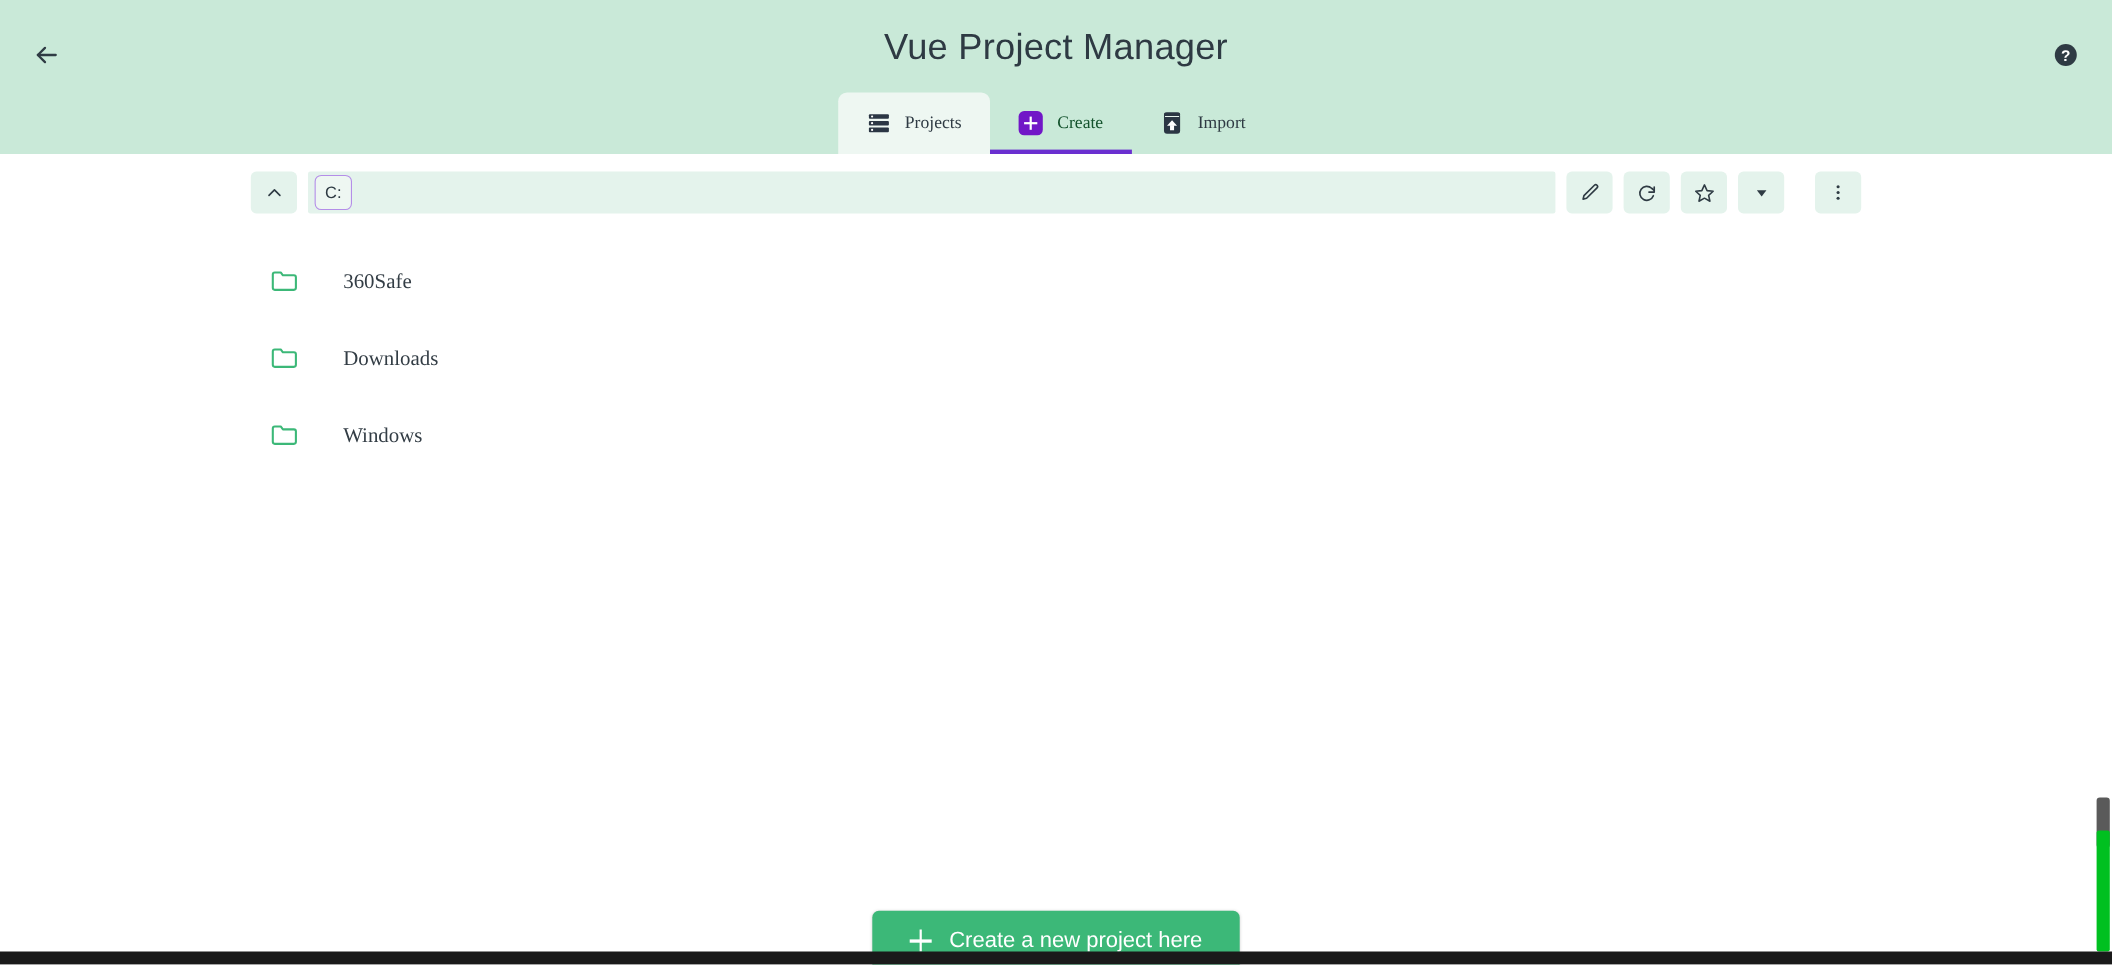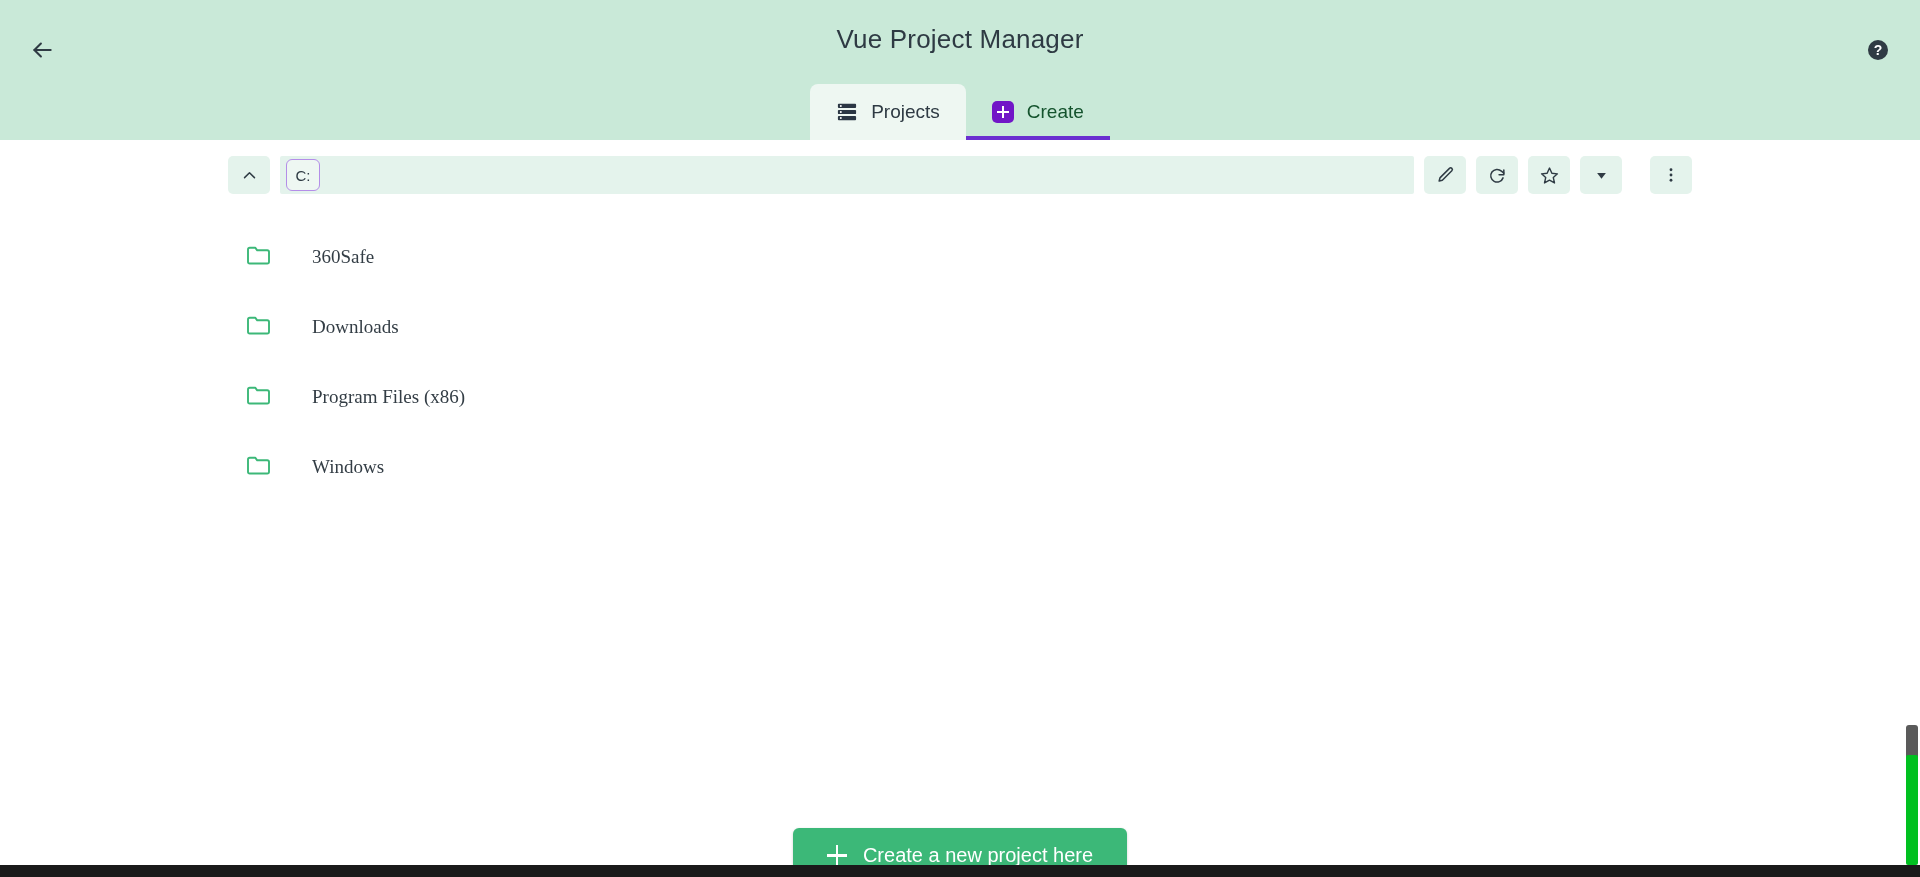--- a/index.html
+++ b/index.html
@@ -49,21 +49,21 @@
     justify-content: center;
     cursor: pointer;
     border-radius: 50%;
   }
   .app-title {
     position: absolute;
     top: 24px;
     left: 0;
     width: 1920px;
     text-align: center;
-    font-size: 26px;
+    font-size: 33px;
     color: #2e3a43;
     font-weight: 400;
     letter-spacing: 0.2px;
   }
 
   
   .tabs {
     position: absolute;
     left: 0;
     top: 84px;
@@ -73,26 +73,26 @@
     align-items: flex-end;
     gap: 0px;
   }
   .tab {
     display: flex;
     align-items: center;
     gap: 13px;
     height: 56px;
     padding: 0 26px;
     cursor: pointer;
-    font-size: 19px;
+    font-size: 16px;
     color: #2e3a43;
     position: relative;
     background: transparent;
     border: none;
-    font-family: Liberation Sans, sans-serif;
+    font-family: Liberation Serif, serif;
   }
   .tab.surface {
     background: #eef7f2;
     border-top-left-radius: 8px;
     border-top-right-radius: 8px;
   }
   .tab.active-underline::after {
     content: "";
     position: absolute;
     left: 0;
@@ -323,20 +323,32 @@
         <span>Projects</span>
       </button>
 
       <button class="tab active-underline">
         <span class="tab-icon icon-create-wrap">
           <span class="icon-create"></span>
         </span>
         <span class="tab-label-purple">Create</span>
       </button>
 
+      <button class="tab">
+        <span class="tab-icon">
+          <svg width="21" height="22" viewBox="0 0 22 24">
+            <rect x="3" y="1.5" width="16" height="21" rx="3" fill="#2b3644"></rect>
+            <rect x="3" y="1.5" width="16" height="3.4" rx="1.5" fill="#2b3644"></rect>
+            <line x1="4" y1="5.4" x2="18" y2="5.4" stroke="#e7f4ed" stroke-width="1.1"></line>
+            <polygon points="11,9 16,14.5 6,14.5" fill="#ffffff"></polygon>
+            <rect x="9" y="14" width="4" height="5" fill="#ffffff"></rect>
+          </svg>
+        </span>
+        <span>Import</span>
+      </button>
 
     </div>
   </div>
 
   <div class="toolbar">
     <div class="toolbar-inner">
 
       <button class="tb-btn">
         <svg width="17" height="17" viewBox="0 0 24 24" fill="none" stroke="#2f3b44" stroke-width="2.1" stroke-linecap="round" stroke-linejoin="round">
           <polyline points="5 15 12 8 19 15"></polyline>
@@ -398,26 +410,20 @@
       <div class="row">
         <span><svg class="folder-icon" viewBox="0 0 26 22" fill="none" stroke="#3cb878" stroke-width="1.9" stroke-linejoin="round">
             <path d="M2 5.5a1.8 1.8 0 0 1 1.8-1.8h5.4l2 2.6h10a1.8 1.8 0 0 1 1.8 1.8v9.6a1.8 1.8 0 0 1-1.8 1.8H3.8A1.8 1.8 0 0 1 2 17.7z"></path>
           </svg></span>
         <span class="row-name">Downloads</span>
       </div>
       <div class="row">
         <span><svg class="folder-icon" viewBox="0 0 26 22" fill="none" stroke="#3cb878" stroke-width="1.9" stroke-linejoin="round">
             <path d="M2 5.5a1.8 1.8 0 0 1 1.8-1.8h5.4l2 2.6h10a1.8 1.8 0 0 1 1.8 1.8v9.6a1.8 1.8 0 0 1-1.8 1.8H3.8A1.8 1.8 0 0 1 2 17.7z"></path>
           </svg></span>
-        <span class="row-name">Program Files (x86)</span>
-      </div>
-      <div class="row">
-        <span><svg class="folder-icon" viewBox="0 0 26 22" fill="none" stroke="#3cb878" stroke-width="1.9" stroke-linejoin="round">
-            <path d="M2 5.5a1.8 1.8 0 0 1 1.8-1.8h5.4l2 2.6h10a1.8 1.8 0 0 1 1.8 1.8v9.6a1.8 1.8 0 0 1-1.8 1.8H3.8A1.8 1.8 0 0 1 2 17.7z"></path>
-          </svg></span>
         <span class="row-name">Windows</span>
       </div>
     </div>
 
   <div class="cta-wrap">
     <button class="cta">
       <span class="cta-plus"></span>
       <span>Create a new project here</span>
     </button>
   </div>

